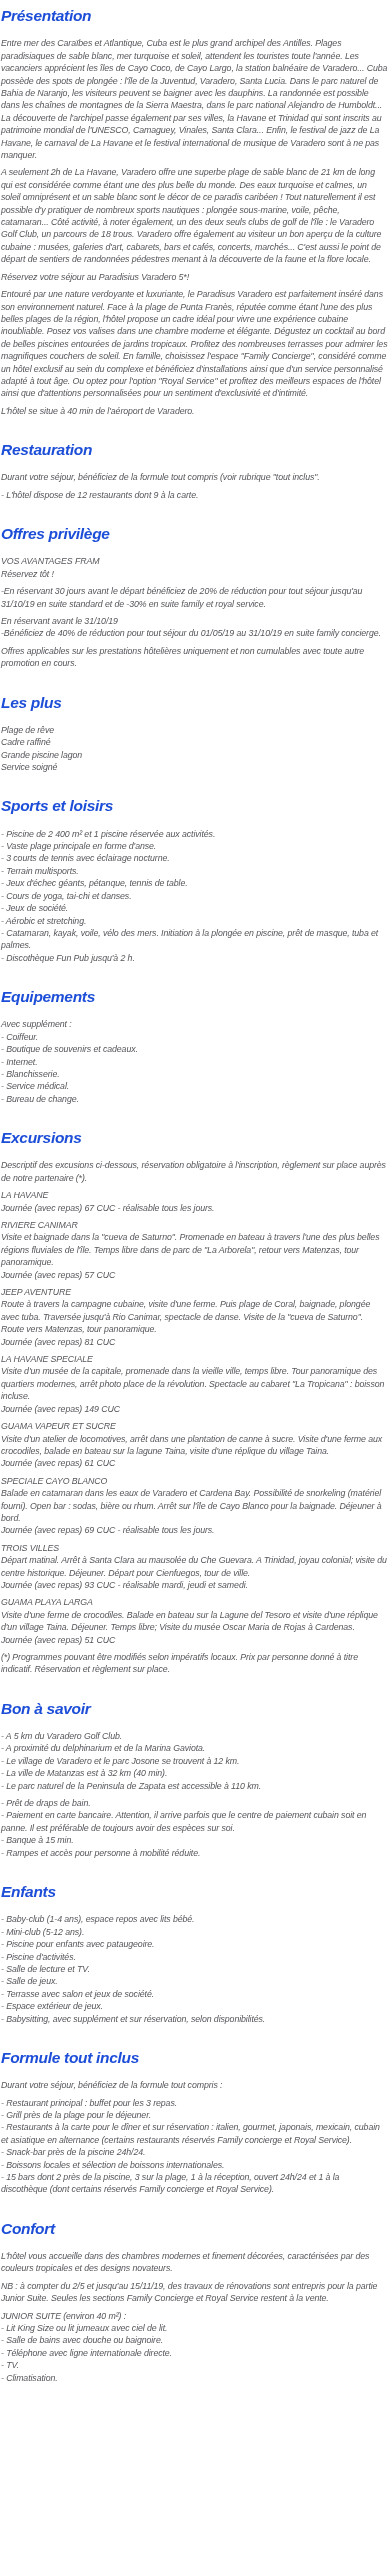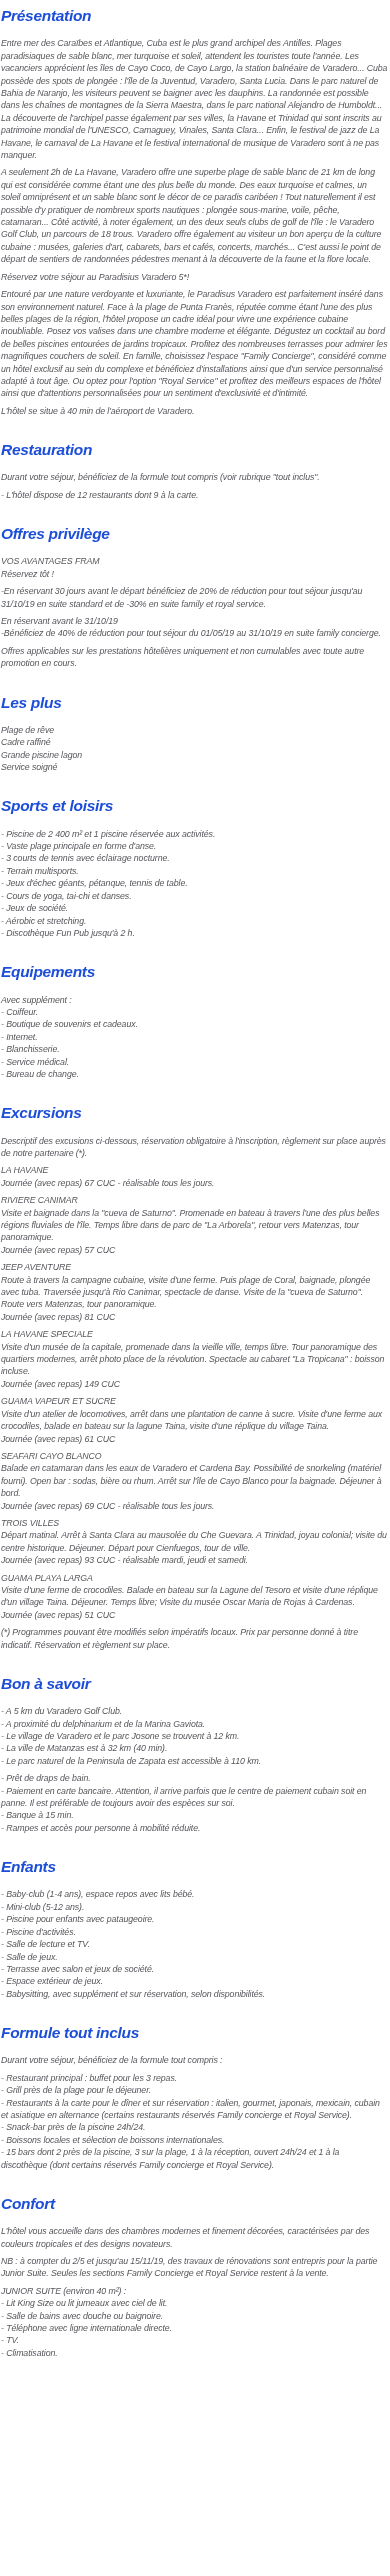--- a/index.html
+++ b/index.html
@@ -98,20 +98,21 @@
       <h2 class="heading" data-name="section-heading">Sports et loisirs</h2>
       <p class="block" data-name="paragraph">
         <span class="line" data-name="text-line">- Piscine de 2 400 m² et 1 piscine réservée aux activités.</span>
         <span class="line" data-name="text-line">- Vaste plage principale en forme d'anse.</span>
         <span class="line" data-name="text-line">- 3 courts de tennis avec éclairage nocturne.</span>
         <span class="line" data-name="text-line">- Terrain multisports.</span>
         <span class="line" data-name="text-line">- Jeux d'échec géants, pétanque, tennis de table.</span>
         <span class="line" data-name="text-line">- Cours de yoga, tai-chi et danses.</span>
         <span class="line" data-name="text-line">- Jeux de société.</span>
         <span class="line" data-name="text-line">- Aérobic et stretching.</span>
+        <span class="line" data-name="text-line">- Catamaran, kayak, voile, vélo des mers. Initiation à la plongée en piscine, prêt de masque, tuba et palmes.</span>
         <span class="line" data-name="text-line">- Discothèque Fun Pub jusqu'à 2 h.</span>
       </p>
     </section>
     <section data-name="section-equipements">
       <h2 class="heading" data-name="section-heading">Equipements</h2>
       <p class="block" data-name="paragraph">
         <span class="line" data-name="text-line">Avec supplément :</span>
         <span class="line" data-name="text-line">- Coiffeur.</span>
         <span class="line" data-name="text-line">- Boutique de souvenirs et cadeaux.</span>
         <span class="line" data-name="text-line">- Internet.</span>
@@ -143,21 +144,21 @@
         <span class="line" data-name="text-line">LA HAVANE SPECIALE</span>
         <span class="line" data-name="text-line">Visite d'un musée de la capitale, promenade dans la vieille ville, temps libre. Tour panoramique des quartiers modernes, arrêt photo place de la révolution. Spectacle au cabaret "La Tropicana" : boisson incluse.</span>
         <span class="line" data-name="text-line">Journée (avec repas) 149 CUC</span>
       </p>
       <p class="block" data-name="paragraph">
         <span class="line" data-name="text-line">GUAMA VAPEUR ET SUCRE</span>
         <span class="line" data-name="text-line">Visite d'un atelier de locomotives, arrêt dans une plantation de canne à sucre. Visite d'une ferme aux crocodiles, balade en bateau sur la lagune Taina, visite d'une réplique du village Taina.</span>
         <span class="line" data-name="text-line">Journée (avec repas) 61 CUC</span>
       </p>
       <p class="block" data-name="paragraph">
-        <span class="line" data-name="text-line">SEAFARI CAYO BLANCO</span>
+        <span class="line" data-name="text-line">SPECIALE CAYO BLANCO</span>
         <span class="line" data-name="text-line">Balade en catamaran dans les eaux de Varadero et Cardena Bay. Possibilité de snorkeling (matériel fourni). Open bar : sodas, bière ou rhum. Arrêt sur l'île de Cayo Blanco pour la baignade. Déjeuner à bord.</span>
         <span class="line" data-name="text-line">Journée (avec repas) 69 CUC - réalisable tous les jours.</span>
       </p>
       <p class="block" data-name="paragraph">
         <span class="line" data-name="text-line">TROIS VILLES</span>
         <span class="line" data-name="text-line">Départ matinal. Arrêt à Santa Clara au mausolée du Che Guevara. A Trinidad, joyau colonial; visite du centre historique. Déjeuner. Départ pour Cienfuegos, tour de ville.</span>
         <span class="line" data-name="text-line">Journée (avec repas) 93 CUC - réalisable mardi, jeudi et samedi.</span>
       </p>
       <p class="block" data-name="paragraph">
         <span class="line" data-name="text-line">GUAMA PLAYA LARGA</span>

